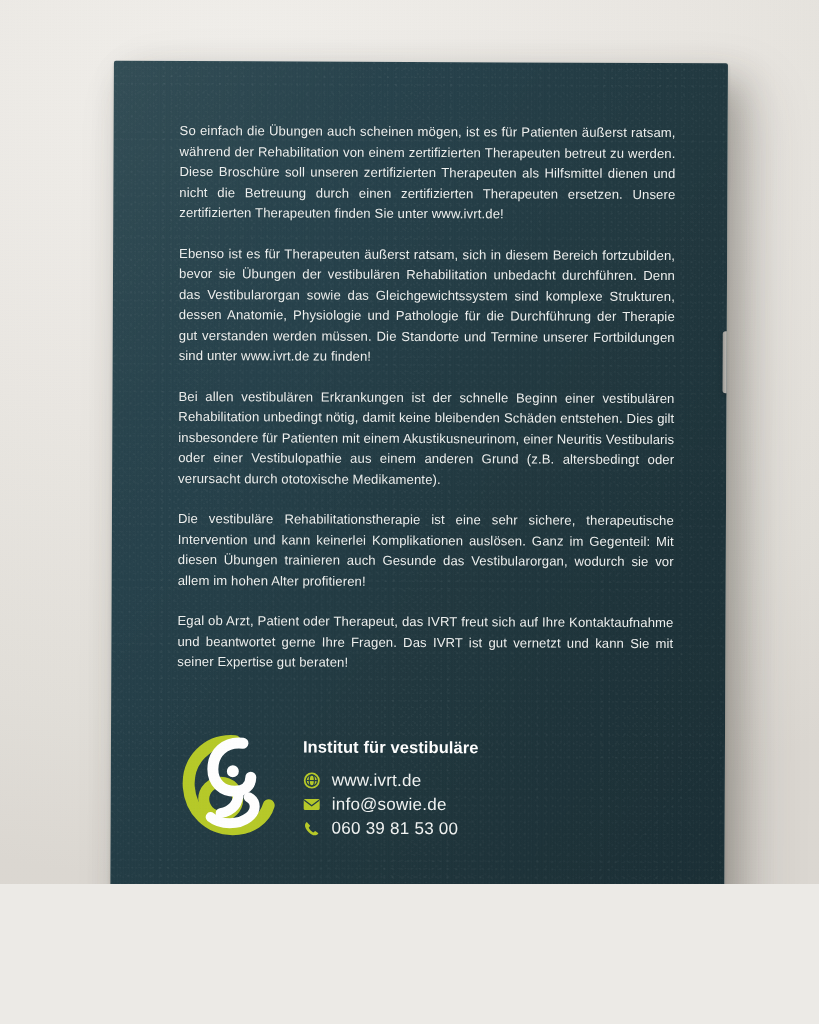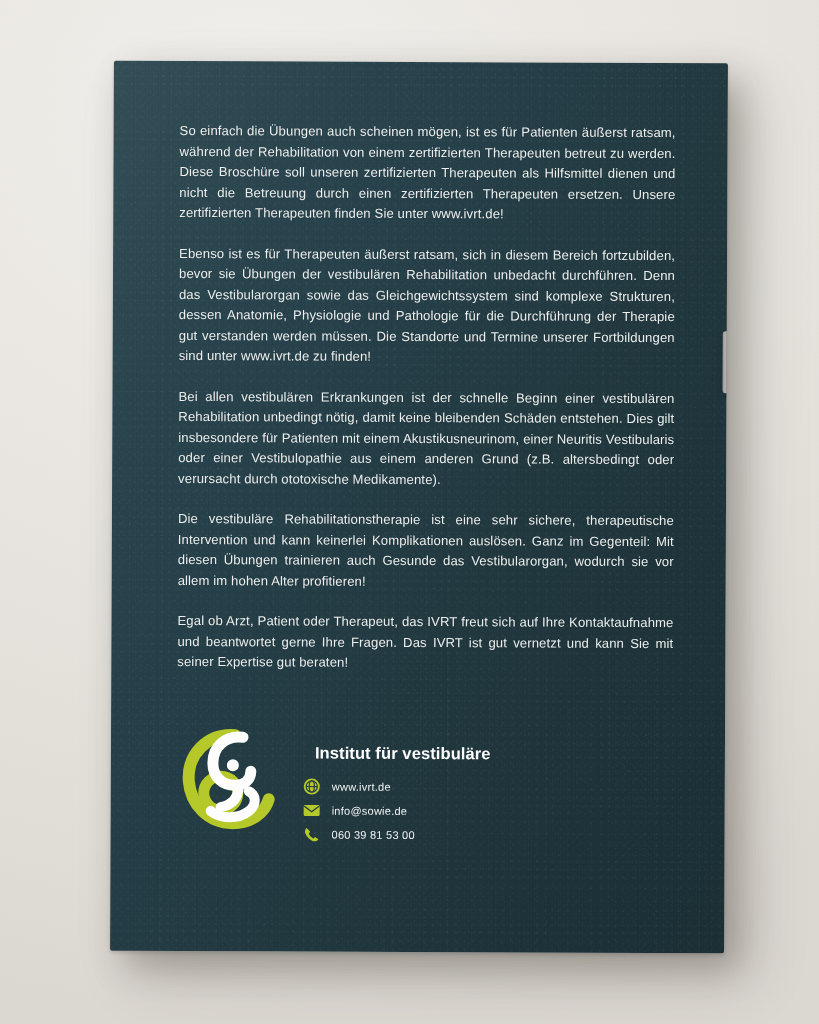--- a/index.html
+++ b/index.html
@@ -11,21 +11,21 @@
     height: 1024px;
     overflow: hidden;
     font-family: "Liberation Sans", sans-serif;
     background: #eceae6;
   }
 
   
   .scene {
     position: relative;
     width: 819px;
-    height: 1024px;
+    height: 884px;
     background:
       radial-gradient(120% 90% at 30% 10%, #f2f0ec 0%, #eae7e2 45%, #e2dfd9 80%, #dcd8d2 100%);
     overflow: hidden;
   }
   .scene::after {
     
     content: "";
     position: absolute;
     inset: 0;
     pointer-events: none;
@@ -122,21 +122,21 @@
     flex: none;
     margin-top: 2px;
   }
   .brand-block { padding-top: 12px; }
   .brand-title {
     color: #ffffff;
     font-size: 16.5px;
     font-weight: bold;
     line-height: 23px;
     letter-spacing: 0.1px;
-    margin: 12px;
+    margin: 0;
   }
   .contact-list {
     margin: 13px 0 0 0;
     padding: 0;
     list-style: none;
   }
   .contact-row {
     display: flex;
     align-items: center;
     gap: 11px;
@@ -144,21 +144,21 @@
   }
   .contact-row:last-child { margin-bottom: 0; }
   .c-icon {
     width: 18px;
     height: 18px;
     flex: none;
     display: block;
   }
   .contact-text {
     color: #f2f4f3;
-    font-size: 11px;
+    font-size: 17px;
     line-height: 18px;
     letter-spacing: 0.25px;
     text-align: center;
   }
 </style>
 </head>
 <body>
 
 <div class="scene">
 

